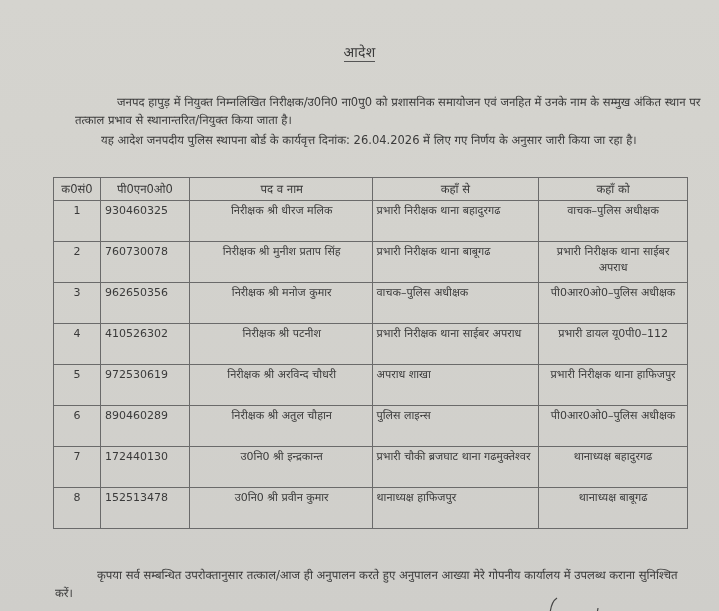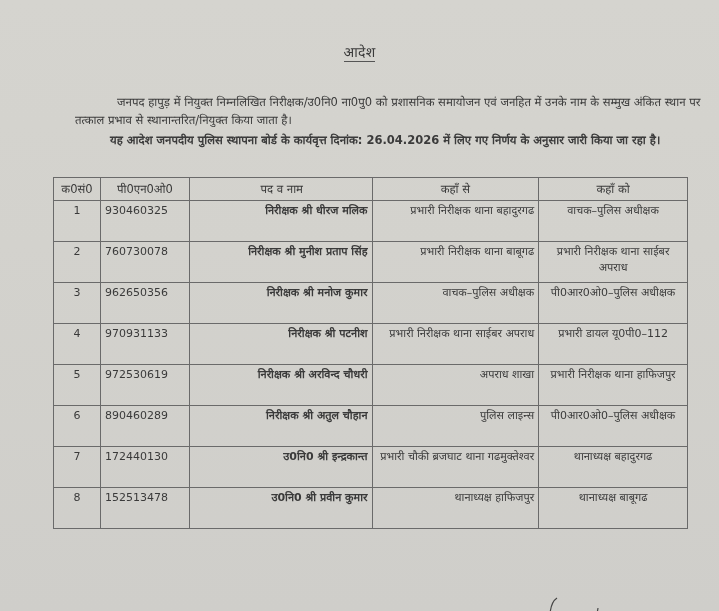--- a/index.html
+++ b/index.html
@@ -33,21 +33,21 @@
       border-bottom: 1px solid #555;
       padding-bottom: 1px;
     }
     .para {
       position: absolute;
       font-size: 11.5px;
       line-height: 18px;
       color: #3b3b3b;
     }
     .p1 { left: 55px; top: 93px; width: 640px; text-indent: 42px; margin-left: 20px; }
-    .p2 { left: 68px; top: 131px; width: 640px; text-indent: 42px; font-weight: bold; }
+    .p2 { left: 59px; top: 131px; width: 640px; text-indent: 42px; }
     .p3 { left: 55px; top: 566px; width: 640px; text-indent: 42px; }
 
     table.orders {
       position: absolute;
       left: 53px;
       top: 177px;
       width: 635px;
       border-collapse: collapse;
       font-size: 11px;
       color: #3a3a3a;
@@ -62,22 +62,22 @@
       font-weight: normal;
       font-size: 11.5px;
       height: 18px;
       text-align: center;
       vertical-align: middle;
       margin-top: 30px;
     }
     table.orders td { height: 36px; }
     .c-sn { width: 38px; text-align: center; }
     .c-pno { width: 80px; }
-    .c-name { width: 172px; text-align: right; padding-left: 6px !important; font-weight: bold; }
-    .c-from { width: 158px; text-align: right; }
+    .c-name { width: 172px; text-align: center; padding-left: 6px !important; }
+    .c-from { width: 158px; text-align: left; }
     .c-to { width: 140px; text-align: center; }
 
     .signature {
       position: absolute;
       left: 545px; top: 596px;
       width: 60px; height: 20px;
     }
   </style>
 </head>
 <body>
@@ -118,21 +118,21 @@
       </tr>
       <tr>
         <td class="c-sn">3</td>
         <td class="c-pno">962650356</td>
         <td class="c-name">निरीक्षक श्री मनोज कुमार</td>
         <td class="c-from">वाचक–पुलिस अधीक्षक</td>
         <td class="c-to">पी0आर0ओ0–पुलिस अधीक्षक</td>
       </tr>
       <tr>
         <td class="c-sn">4</td>
-        <td class="c-pno">970931133</td>
+        <td class="c-pno">410526302</td>
         <td class="c-name">निरीक्षक श्री पटनीश</td>
         <td class="c-from">प्रभारी निरीक्षक थाना साईबर अपराध</td>
         <td class="c-to">प्रभारी डायल यू0पी0–112</td>
       </tr>
       <tr>
         <td class="c-sn">5</td>
         <td class="c-pno">972530619</td>
         <td class="c-name">निरीक्षक श्री अरविन्द चौधरी</td>
         <td class="c-from">अपराध शाखा</td>
         <td class="c-to">प्रभारी निरीक्षक थाना हाफिजपुर</td>
@@ -154,18 +154,19 @@
       <tr>
         <td class="c-sn">8</td>
         <td class="c-pno">152513478</td>
         <td class="c-name">उ0नि0 श्री प्रवीन कुमार</td>
         <td class="c-from">थानाध्यक्ष हाफिजपुर</td>
         <td class="c-to">थानाध्यक्ष बाबूगढ</td>
       </tr>
     </tbody>
   </table>
 
+  <div class="para p3">कृपया सर्व सम्बन्धित उपरोक्तानुसार तत्काल/आज ही अनुपालन करते हुए अनुपालन आख्या मेरे गोपनीय कार्यालय में उपलब्ध कराना सुनिश्चित करें।</div>
 
   <svg class="signature" viewBox="0 0 60 20">
     <path d="M5 18 Q6 6 12 2" stroke="#444" stroke-width="1.2" fill="none"></path>
     <path d="M52 18 L53 12" stroke="#444" stroke-width="1.2" fill="none"></path>
   </svg>
 </div>
 
 </body></html>

